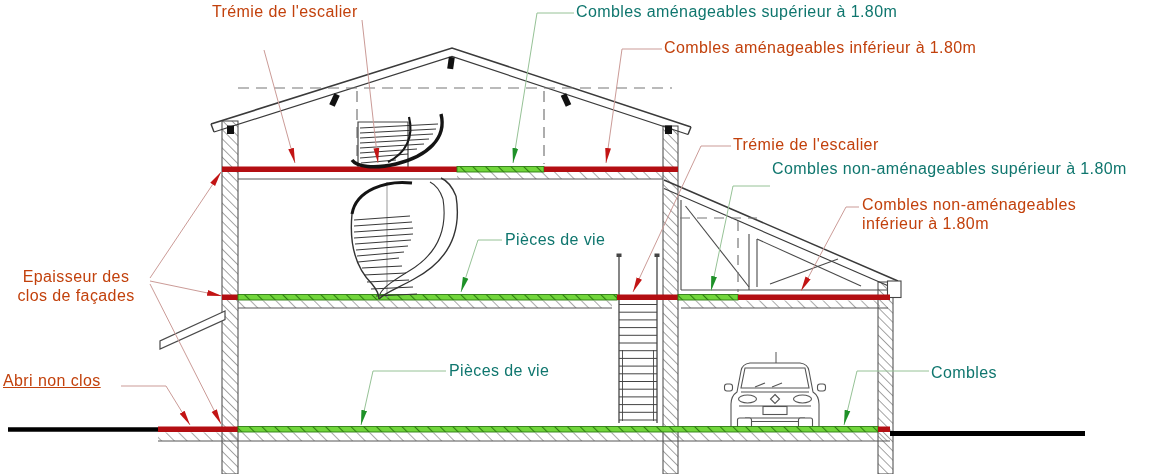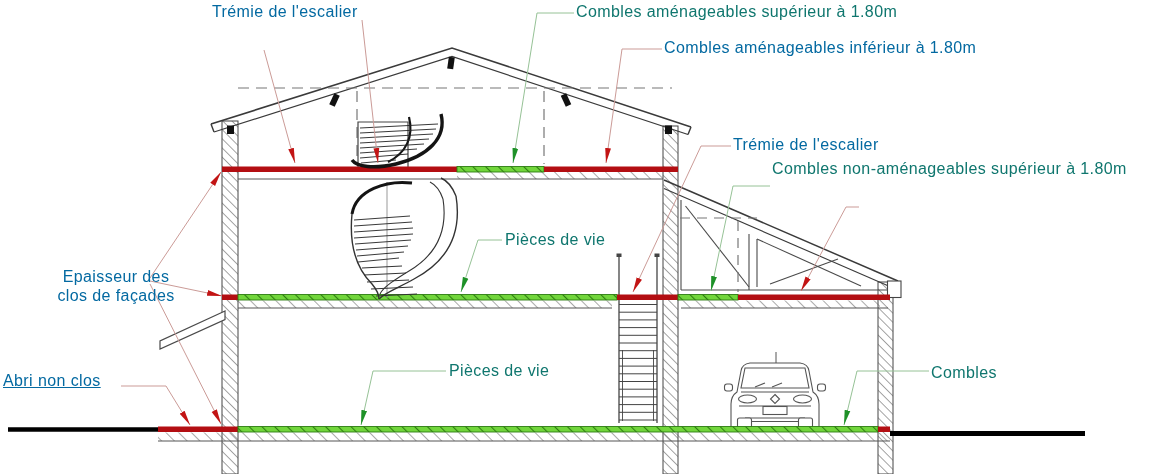--- a/index.html
+++ b/index.html
@@ -1,23 +1,23 @@
 <!DOCTYPE html>
 <html><head>
 <meta charset="utf-8">
 <style>
   html,body{margin:0;padding:0;background:#fff;}
   #canvas{position:relative;width:1170px;height:474px;background:#ffffff;overflow:hidden;
           font-family:"Liberation Sans","DejaVu Sans",sans-serif;}
   #drawing{position:absolute;left:0;top:0;}
   .lbl{position:absolute;white-space:nowrap;font-size:16px;letter-spacing:0.4px;line-height:18.5px;}
-  .red{color:#0369a1;}
+  .red{color:#c2410c;}
   .green{color:#0f766e;}
   .two-line span{display:block;}
-  .center{text-align:center;padding-left:40px;}
+  .center{text-align:center;}
 </style>
 </head>
 <body>
 
 <div id="canvas">
 
 <svg id="drawing" width="1170" height="474" viewBox="0 0 1170 474" xmlns="http://www.w3.org/2000/svg">
   <defs>
     <pattern id="wallH" width="6.5" height="6.5" patternUnits="userSpaceOnUse" patternTransform="rotate(-45)">
       <line x1="0" y1="0" x2="0" y2="6.5" stroke="#5a5a5a" stroke-width="1.1"></line>
@@ -237,20 +237,24 @@
     <path d="M446,371 H373 L361,425" marker-end="url(#mG)"></path>
     <path d="M929,371 H857 L844,425" marker-end="url(#mG)"></path>
   </g>
 </svg>
 
 <div class="lbl red" style="left:212px;top:3px;">Trémie de l'escalier</div>
 <div class="lbl green" style="left:576px;top:3px;">Combles aménageables supérieur à 1.80m</div>
 <div class="lbl red" style="left:664px;top:39px;">Combles aménageables inférieur à 1.80m</div>
 <div class="lbl red" style="left:733px;top:136px;">Trémie de l'escalier</div>
 <div class="lbl green" style="left:772px;top:160px;">Combles non-aménageables supérieur à 1.80m</div>
+<div class="lbl red two-line" style="left:862px;top:196px;">
+  <span>Combles non-aménageables</span>
+  <span>inférieur à 1.80m</span>
+</div>
 <div class="lbl green" style="left:505px;top:231px;">Pièces de vie</div>
 <div class="lbl green" style="left:449px;top:362px;">Pièces de vie</div>
 <div class="lbl red two-line center" style="left:0px;top:268px;width:152px;">
   <span>Epaisseur des</span>
   <span>clos de façades</span>
 </div>
 <div class="lbl red" style="left:3px;top:372px;text-decoration:underline;">Abri non clos</div>
 <div class="lbl green" style="left:931px;top:364px;">Combles</div>
 
 </div>

